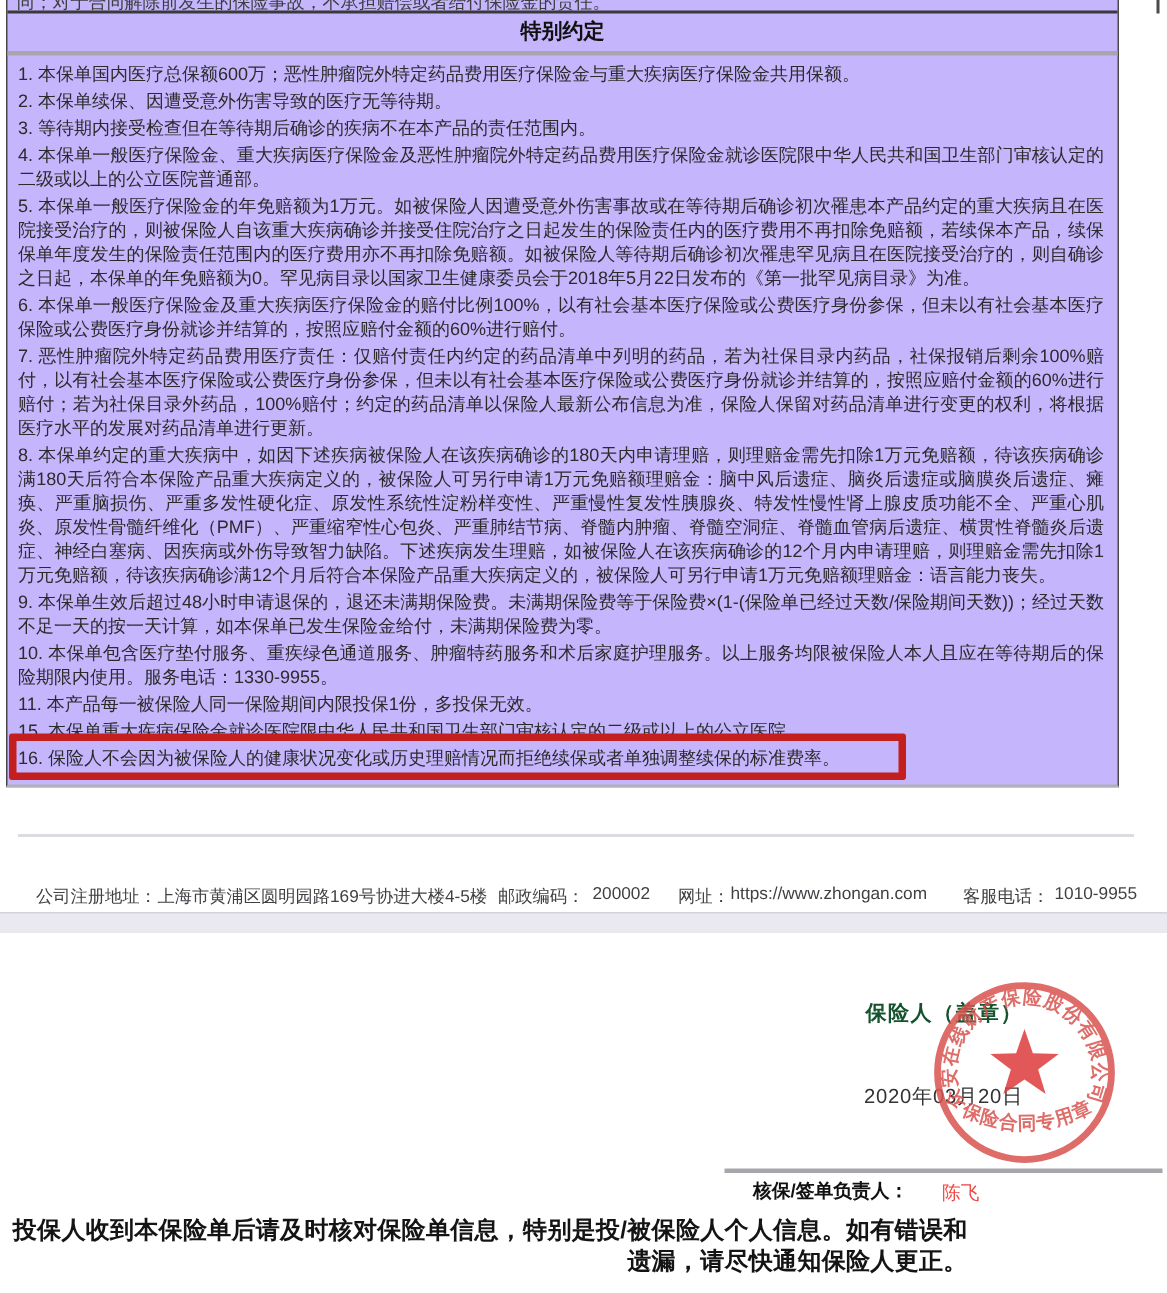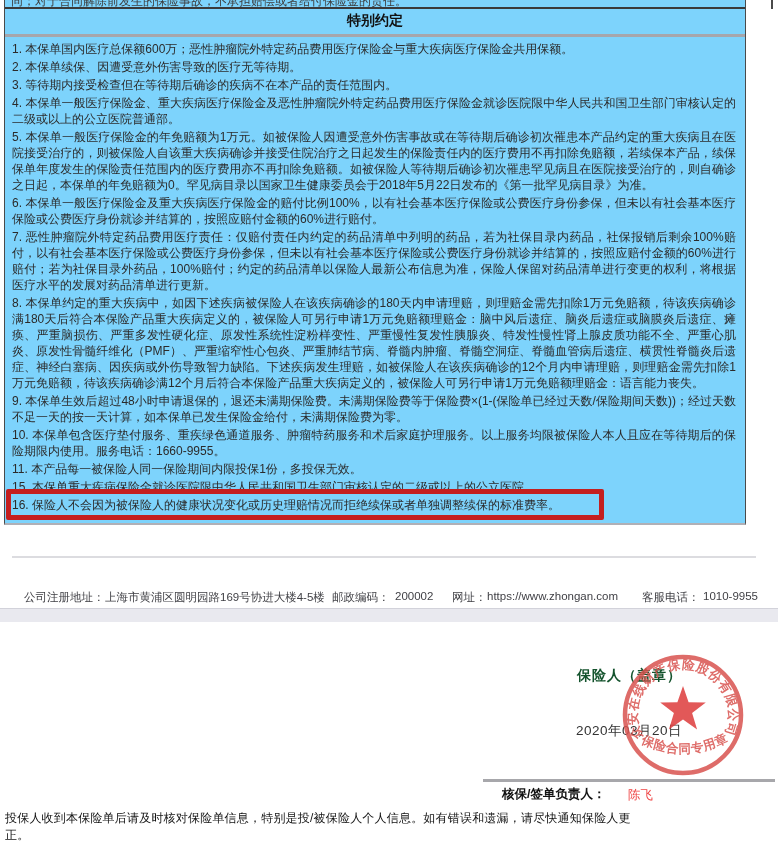--- a/index.html
+++ b/index.html
@@ -13,21 +13,21 @@
   }
 
   
   .doc-table {
     position: absolute;
     left: 4px; top: 0;
     width: 742px;
     border-left: 1px solid #4a4a4a;
     border-right: 1px solid #4a4a4a;
     border-bottom: 2px solid #b0b0b6;
-    background: #7dd3fc;
+    background: #c4b5fd;
   }
   .partial-row {
     height: 9px;
     overflow: hidden;
     border-bottom: 2px solid #3a3a3a;
     padding: 0 6px;
   }
   .partial-row span {
     display: block;
     margin-top: -7px;
@@ -121,43 +121,44 @@
     position: absolute; left: 502px; top: 786px;
     font-size: 12.5px; font-weight: bold; color: #111;
   }
   .approver-name {
     position: absolute; left: 628px; top: 787px;
     font-size: 12.5px; color: #ef4444;
   }
   .policy-notice {
     position: absolute; left: 5px; top: 810px;
     width: 640px;
-    font-size: 12px; font-weight: normal; color: #141414;
+    font-size: 16px; font-weight: bold; color: #141414;
     letter-spacing: 0.2px;
+    text-align: right;
   }
 </style>
 </head>
 <body>
 
 <div class="doc-table">
   <div class="partial-row">
     <span>同；对于合同解除前发生的保险事故，不承担赔偿或者给付保险金的责任。</span>
   </div>
   <div class="header-row">特别约定</div>
   <div class="table-body">
     <p class="clause">1. 本保单国内医疗总保额600万；恶性肿瘤院外特定药品费用医疗保险金与重大疾病医疗保险金共用保额。</p>
     <p class="clause">2. 本保单续保、因遭受意外伤害导致的医疗无等待期。</p>
     <p class="clause">3. 等待期内接受检查但在等待期后确诊的疾病不在本产品的责任范围内。</p>
     <p class="clause">4. 本保单一般医疗保险金、重大疾病医疗保险金及恶性肿瘤院外特定药品费用医疗保险金就诊医院限中华人民共和国卫生部门审核认定的二级或以上的公立医院普通部。</p>
     <p class="clause">5. 本保单一般医疗保险金的年免赔额为1万元。如被保险人因遭受意外伤害事故或在等待期后确诊初次罹患本产品约定的重大疾病且在医院接受治疗的，则被保险人自该重大疾病确诊并接受住院治疗之日起发生的保险责任内的医疗费用不再扣除免赔额，若续保本产品，续保保单年度发生的保险责任范围内的医疗费用亦不再扣除免赔额。如被保险人等待期后确诊初次罹患罕见病且在医院接受治疗的，则自确诊之日起，本保单的年免赔额为0。罕见病目录以国家卫生健康委员会于2018年5月22日发布的《第一批罕见病目录》为准。</p>
     <p class="clause">6. 本保单一般医疗保险金及重大疾病医疗保险金的赔付比例100%，以有社会基本医疗保险或公费医疗身份参保，但未以有社会基本医疗保险或公费医疗身份就诊并结算的，按照应赔付金额的60%进行赔付。</p>
     <p class="clause">7. 恶性肿瘤院外特定药品费用医疗责任：仅赔付责任内约定的药品清单中列明的药品，若为社保目录内药品，社保报销后剩余100%赔付，以有社会基本医疗保险或公费医疗身份参保，但未以有社会基本医疗保险或公费医疗身份就诊并结算的，按照应赔付金额的60%进行赔付；若为社保目录外药品，100%赔付；约定的药品清单以保险人最新公布信息为准，保险人保留对药品清单进行变更的权利，将根据医疗水平的发展对药品清单进行更新。</p>
     <p class="clause">8. 本保单约定的重大疾病中，如因下述疾病被保险人在该疾病确诊的180天内申请理赔，则理赔金需先扣除1万元免赔额，待该疾病确诊满180天后符合本保险产品重大疾病定义的，被保险人可另行申请1万元免赔额理赔金：脑中风后遗症、脑炎后遗症或脑膜炎后遗症、瘫痪、严重脑损伤、严重多发性硬化症、原发性系统性淀粉样变性、严重慢性复发性胰腺炎、特发性慢性肾上腺皮质功能不全、严重心肌炎、原发性骨髓纤维化（PMF）、严重缩窄性心包炎、严重肺结节病、脊髓内肿瘤、脊髓空洞症、脊髓血管病后遗症、横贯性脊髓炎后遗症、神经白塞病、因疾病或外伤导致智力缺陷。下述疾病发生理赔，如被保险人在该疾病确诊的12个月内申请理赔，则理赔金需先扣除1万元免赔额，待该疾病确诊满12个月后符合本保险产品重大疾病定义的，被保险人可另行申请1万元免赔额理赔金：语言能力丧失。</p>
     <p class="clause">9. 本保单生效后超过48小时申请退保的，退还未满期保险费。未满期保险费等于保险费×(1-(保险单已经过天数/保险期间天数))；经过天数不足一天的按一天计算，如本保单已发生保险金给付，未满期保险费为零。</p>
-    <p class="clause">10. 本保单包含医疗垫付服务、重疾绿色通道服务、肿瘤特药服务和术后家庭护理服务。以上服务均限被保险人本人且应在等待期后的保险期限内使用。服务电话：1660-9955。</p>
+    <p class="clause">10. 本保单包含医疗垫付服务、重疾绿色通道服务、肿瘤特药服务和术后家庭护理服务。以上服务均限被保险人本人且应在等待期后的保险期限内使用。服务电话：1330-9955。</p>
     <p class="clause">11. 本产品每一被保险人同一保险期间内限投保1份，多投保无效。</p>
     <p class="clause">15. 本保单重大疾病保险金就诊医院限中华人民共和国卫生部门审核认定的二级或以上的公立医院。</p>
     <div class="clause-wrap">
       <p class="clause">16. 保险人不会因为被保险人的健康状况变化或历史理赔情况而拒绝续保或者单独调整续保的标准费率。</p>
       <span class="red-box"></span>
     </div>
   </div>
 </div>
 <div class="edge-tick"></div>
 <div class="table-shadow"></div>

